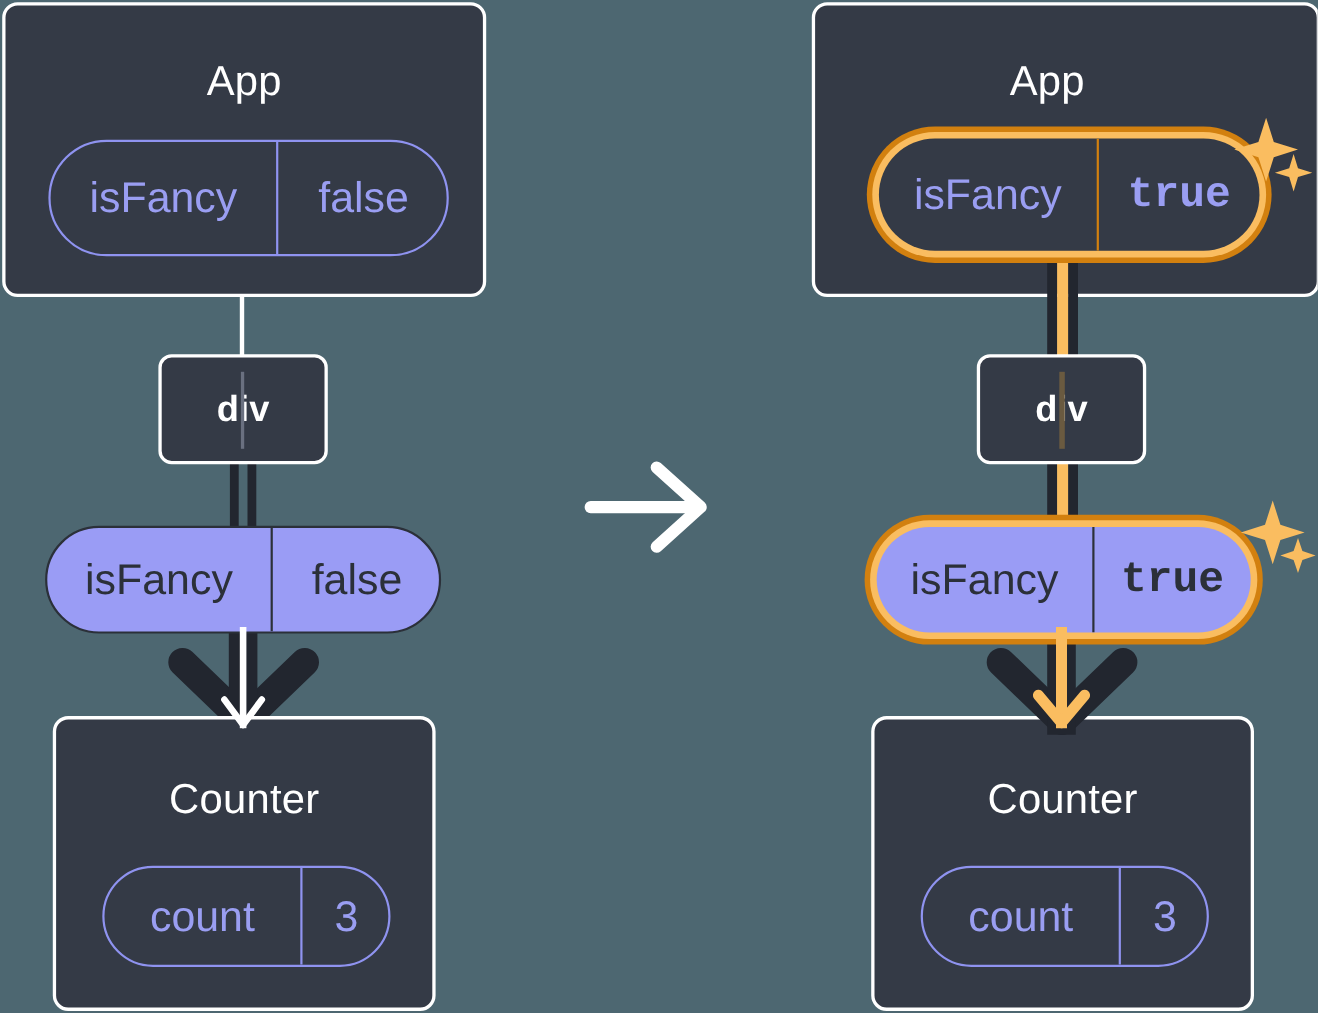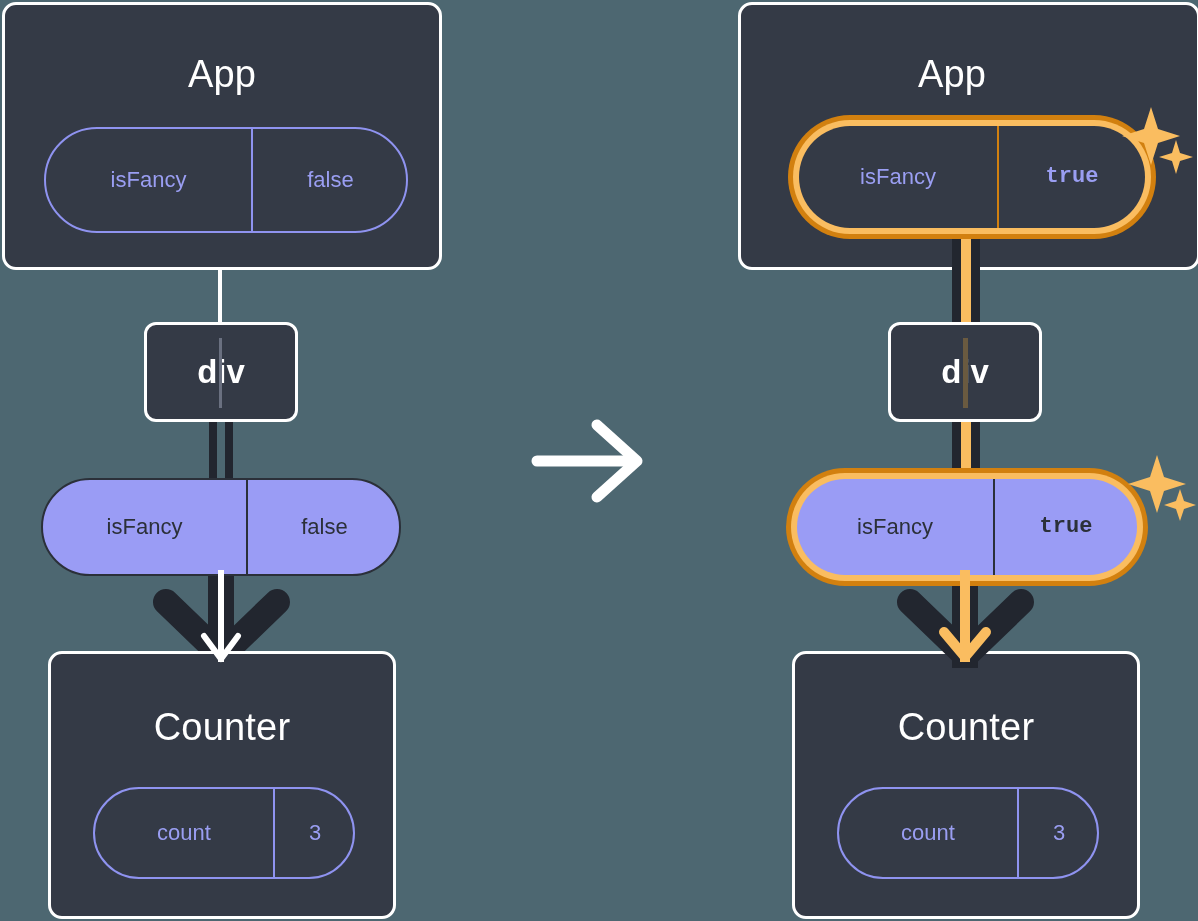--- a/index.html
+++ b/index.html
@@ -83,21 +83,21 @@
   .pill-filled .pill-val {
     color: #2b3039;
   }
   .pill-filled .pill-divider {
     background: #2b3039;
   }
   .pill-key, .pill-val {
     display: flex;
     align-items: center;
     justify-content: center;
-    font-size: 22px;
+    font-size: 39px;
     line-height: 1;
     white-space: nowrap;
   }
   .pill-key { flex: 0 0 auto; }
   .pill-val { flex: 0 0 auto; }
   .pill-val.bold { font-weight: 700; font-family: Liberation Mono, monospace; }
   .pill-divider {
     width: 2px;
     flex: 0 0 2px;
   }

